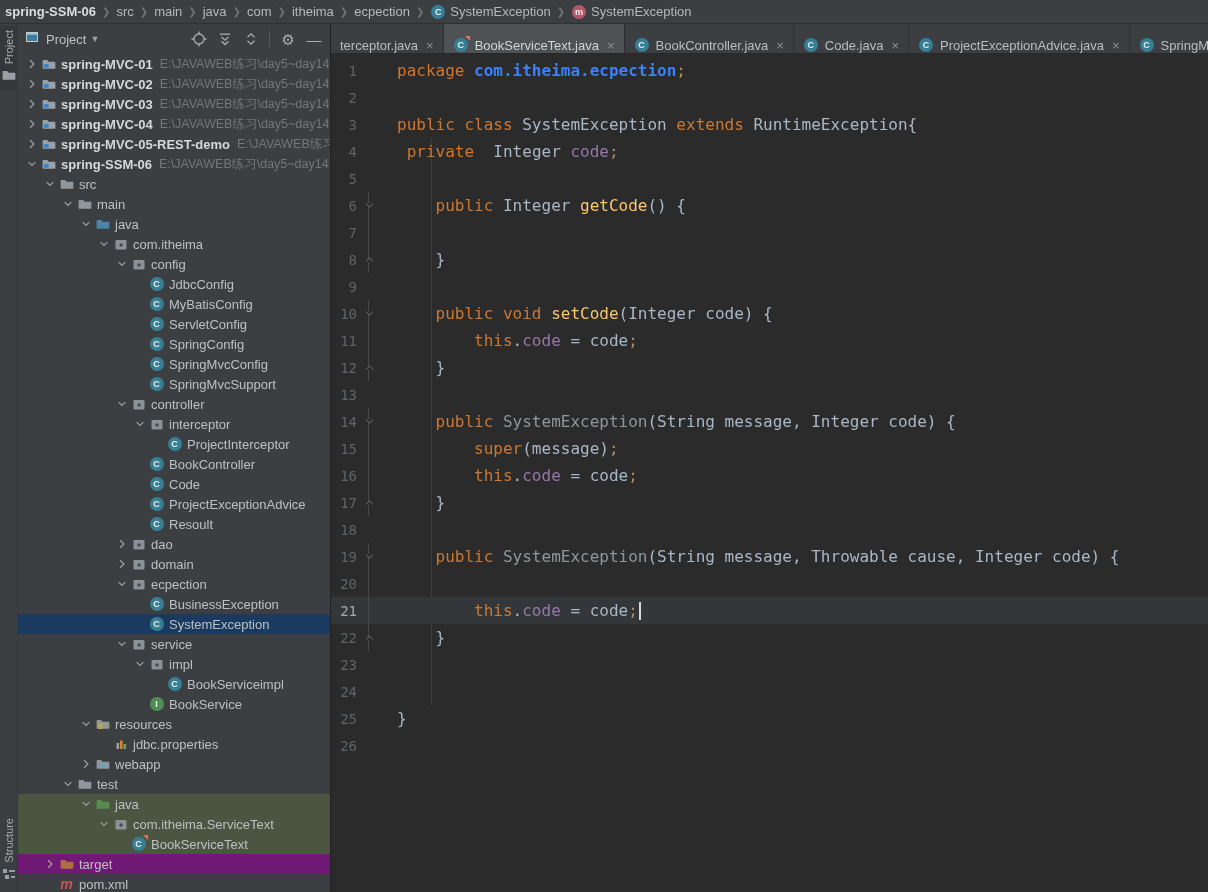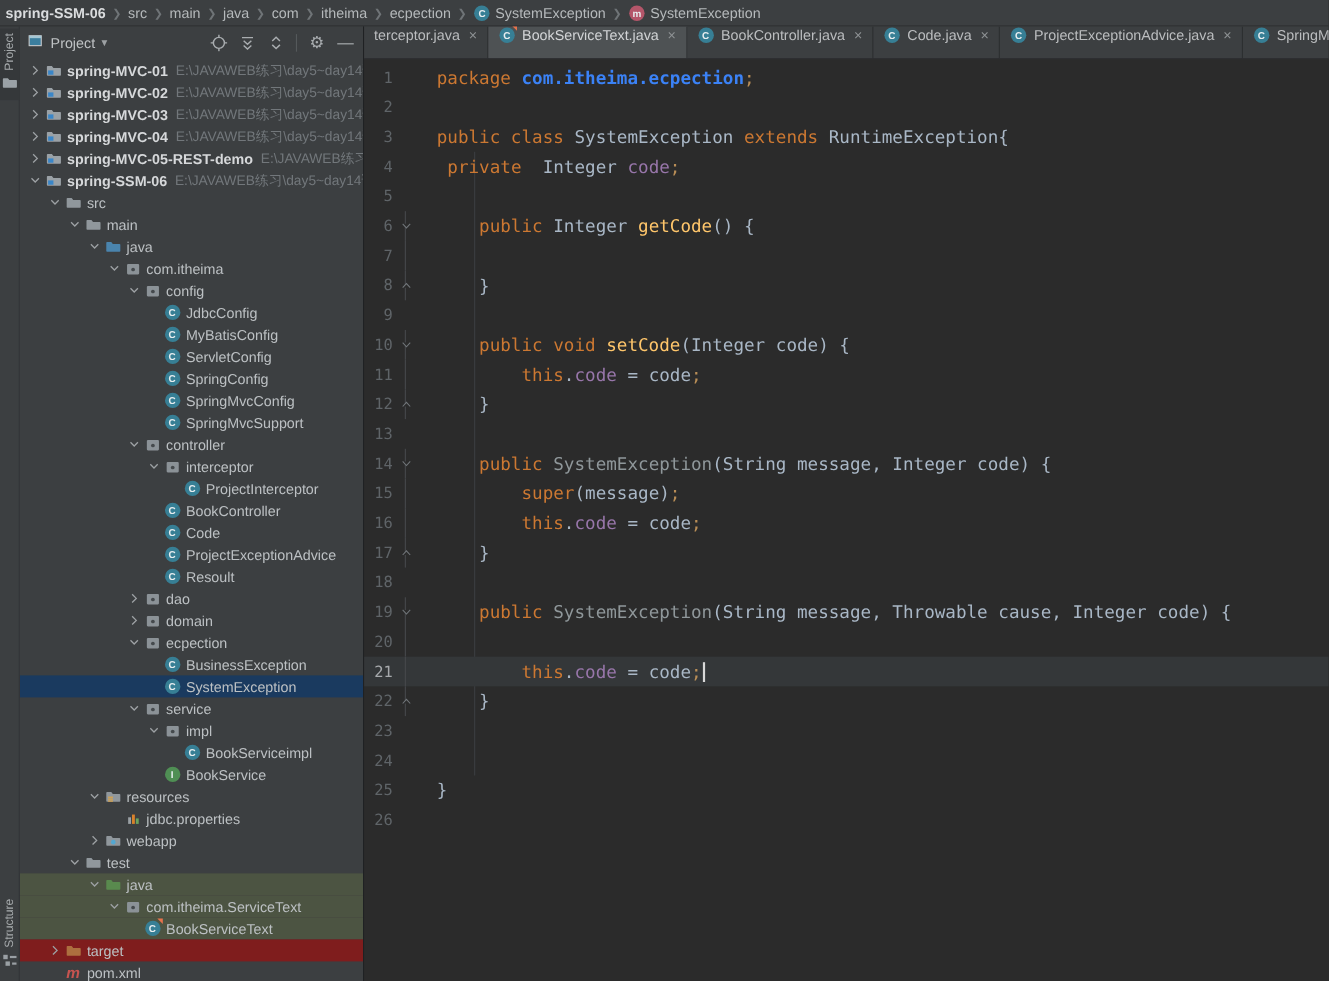--- a/index.html
+++ b/index.html
@@ -30,32 +30,32 @@
   .panel-title { color:#bfc2c4; font-size:13px; margin:0 4px 0 6px; }
   .panel-caret { color:#9da1a4; font-size:9px; }
   .ph-icons { margin-left:auto; display:flex; align-items:center; gap:10px; }
   .ph-divider { width:1px; height:16px; background:#55595b; }
   .glyph { color:#a9adb0; font-size:14px; line-height:1; }
 
   .tree { flex:1; overflow:hidden; position:relative; font-size:13px; }
   .trow { height:20px; display:flex; align-items:center; white-space:nowrap; overflow:hidden; }
   .trow.hl-selected { background:#1a3a5f; }
   .trow.hl-test { background:#4c5442; }
-  .trow.hl-target { background:#7f1d1d; }
+  .trow.hl-target { background:#701a75; }
   .chev { width:17px; flex:none; display:flex; align-items:center; justify-content:center; }
   .ticon { width:17px; height:16px; flex:none; display:flex; align-items:center; justify-content:center; margin-right:4px; }
   .tlabel { color:#bcc0c3; }
   .tlabel.bold { font-weight:bold; color:#d6d8da; }
   .tpath { color:#72777b; margin-left:7px; font-size:12.5px; }
 
   
   .editor-col { flex:1; min-width:0; display:flex; flex-direction:column; }
   .tabbar { height:30px; flex:none; background:#3c3f41; display:flex; align-items:stretch;
     overflow:hidden; border-bottom:1px solid #27292b; }
-  .tab { display:flex; align-items:flex-start; gap:6px; padding:0 9px; flex:none;
+  .tab { display:flex; align-items:flex-end; gap:6px; padding:0 9px; flex:none;
     border-right:1px solid #2c2f30; color:#bbbdbf; font-size:13px; }
   .tab.active { background:#4e5254; color:#d2d4d6; }
   .tab-close { color:#8e9294; font-size:13px; margin-left:2px; }
 
   .editor-body { flex:1; position:relative; overflow:hidden; background:#2b2b2b;
     font-family:"DejaVu Sans Mono", monospace; font-size:16px; padding-top:3px; }
   .guide { position:absolute; width:1px; background:#3b3e41; left:100px; top:84px; height:567px; }
   .cline { height:27px; display:flex; align-items:center; position:relative; }
   .cline.cur { background:#343739; }
   .gut-num { width:26px; flex:none; text-align:right; color:#5f6468; font-size:14px; }

